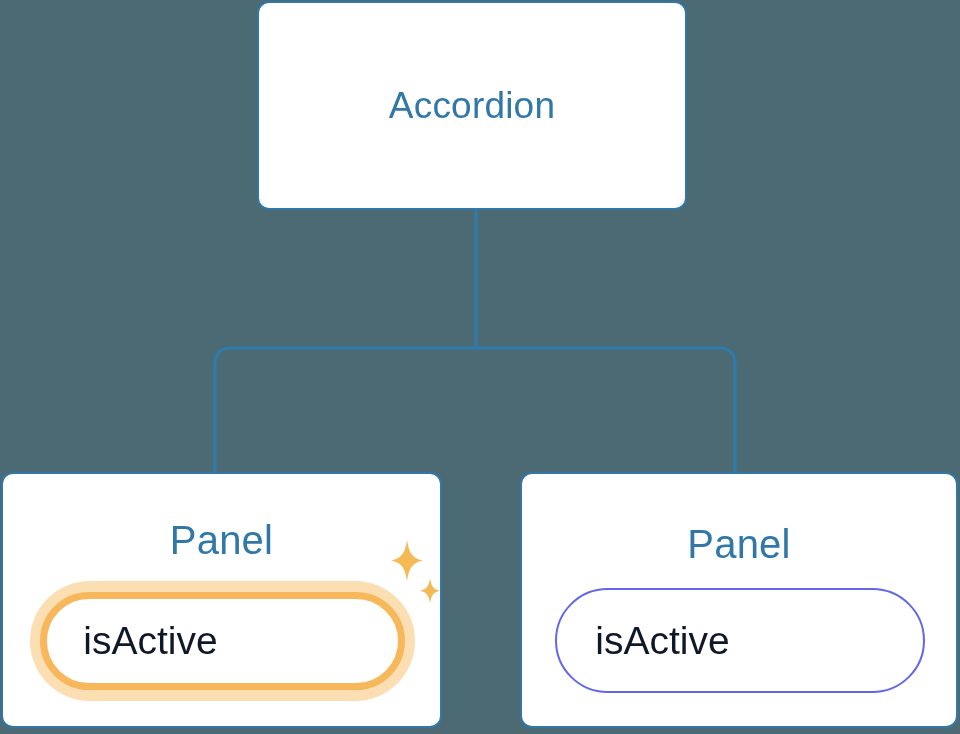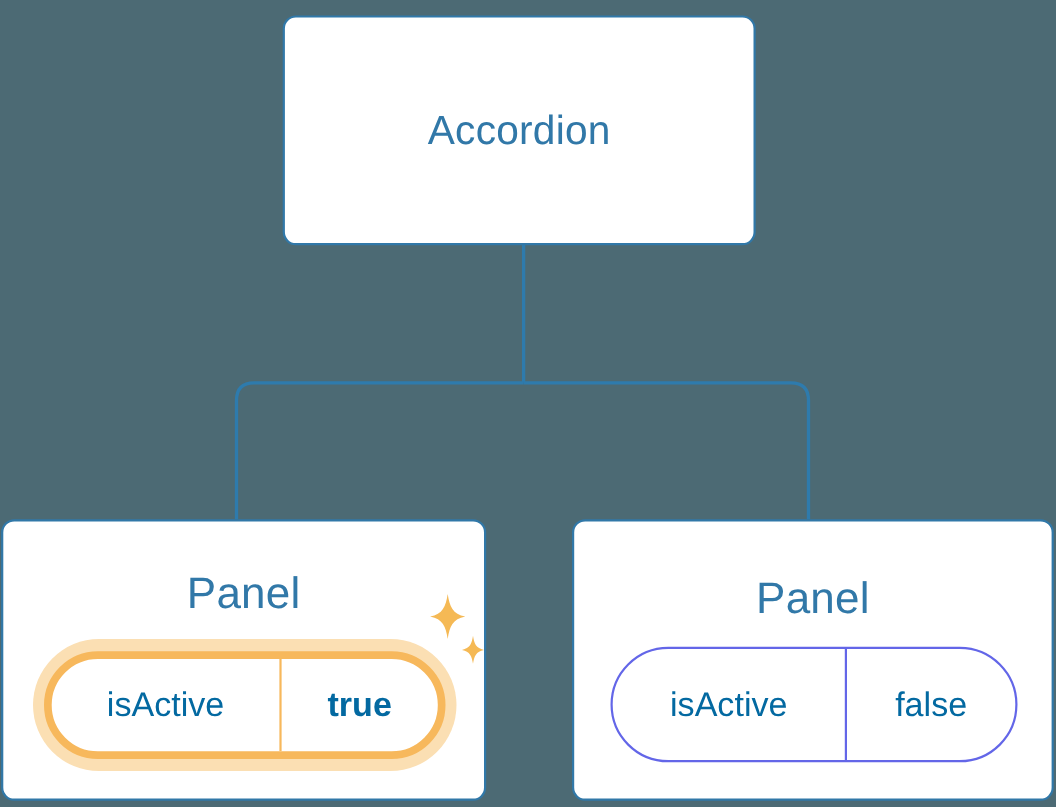--- a/index.html
+++ b/index.html
@@ -37,21 +37,21 @@
   .node-card {
     position: absolute;
     background: #FFFFFF;
     border: 2px solid #3178A8;
     border-radius: 12px;
     box-sizing: border-box;
   }
 
   #node-accordion {
     left: 257px;
-    top: 14px;
+    top: 1px;
     width: 430px;
     height: 209px;
     display: flex;
     align-items: center;
     justify-content: center;
   }
 
   #node-panel-left {
     left: 1px;
     top: 472px;
@@ -134,22 +134,22 @@
     border-radius: 53px;
     display: flex;
     align-items: stretch;
     overflow: hidden;
   }
 
   .pill-cell {
     display: flex;
     align-items: center;
     justify-content: center;
-    color: #0369a1;
-    font-size: 31px;
+    color: #0f172a;
+    font-size: 39px;
     font-weight: 400;
     white-space: nowrap;
   }
 
   #pill-left .pill-key { flex: 0 0 207px; }
   #pill-left .pill-val {
     flex: 1 1 auto;
     border-left: 2px solid #F7B85C;
     font-weight: 700;
   }
@@ -188,31 +188,29 @@
   </div>
 
   <div class="node-card" id="node-panel-left">
     <div class="node-title panel-title">Panel</div>
   </div>
 
   <div class="pill-wrap" id="pill-wrap-left">
     <div id="pill-glow"></div>
     <div id="pill-left">
       <div class="pill-cell pill-key">isActive</div>
-      <div class="pill-cell pill-val">true</div>
     </div>
   </div>
 
   <svg id="sparkle-group" viewBox="0 0 62 68" width="62" height="68" xmlns="http://www.w3.org/2000/svg">
     <path d="M 22 0 C 23.8 11.6 26.4 18.2 38 20.5 C 26.4 22.8 23.8 29.4 22 41 C 20.2 29.4 17.6 22.8 6 20.5 C 17.6 18.2 20.2 11.6 22 0 Z" fill="#F5B955"></path>
     <path d="M 45 38 C 46.1 45.2 47.7 49.3 55 50.8 C 47.7 52.3 46.1 56.4 45 63.5 C 43.9 56.4 42.3 52.3 35 50.8 C 42.3 49.3 43.9 45.2 45 38 Z" fill="#F5B955"></path>
   </svg>
 
   <div class="node-card" id="node-panel-right">
     <div class="node-title panel-title">Panel</div>
   </div>
 
   <div id="pill-right">
     <div class="pill-cell pill-key">isActive</div>
-    <div class="pill-cell pill-val">false</div>
   </div>
 
 </div>
 
 </body></html>

